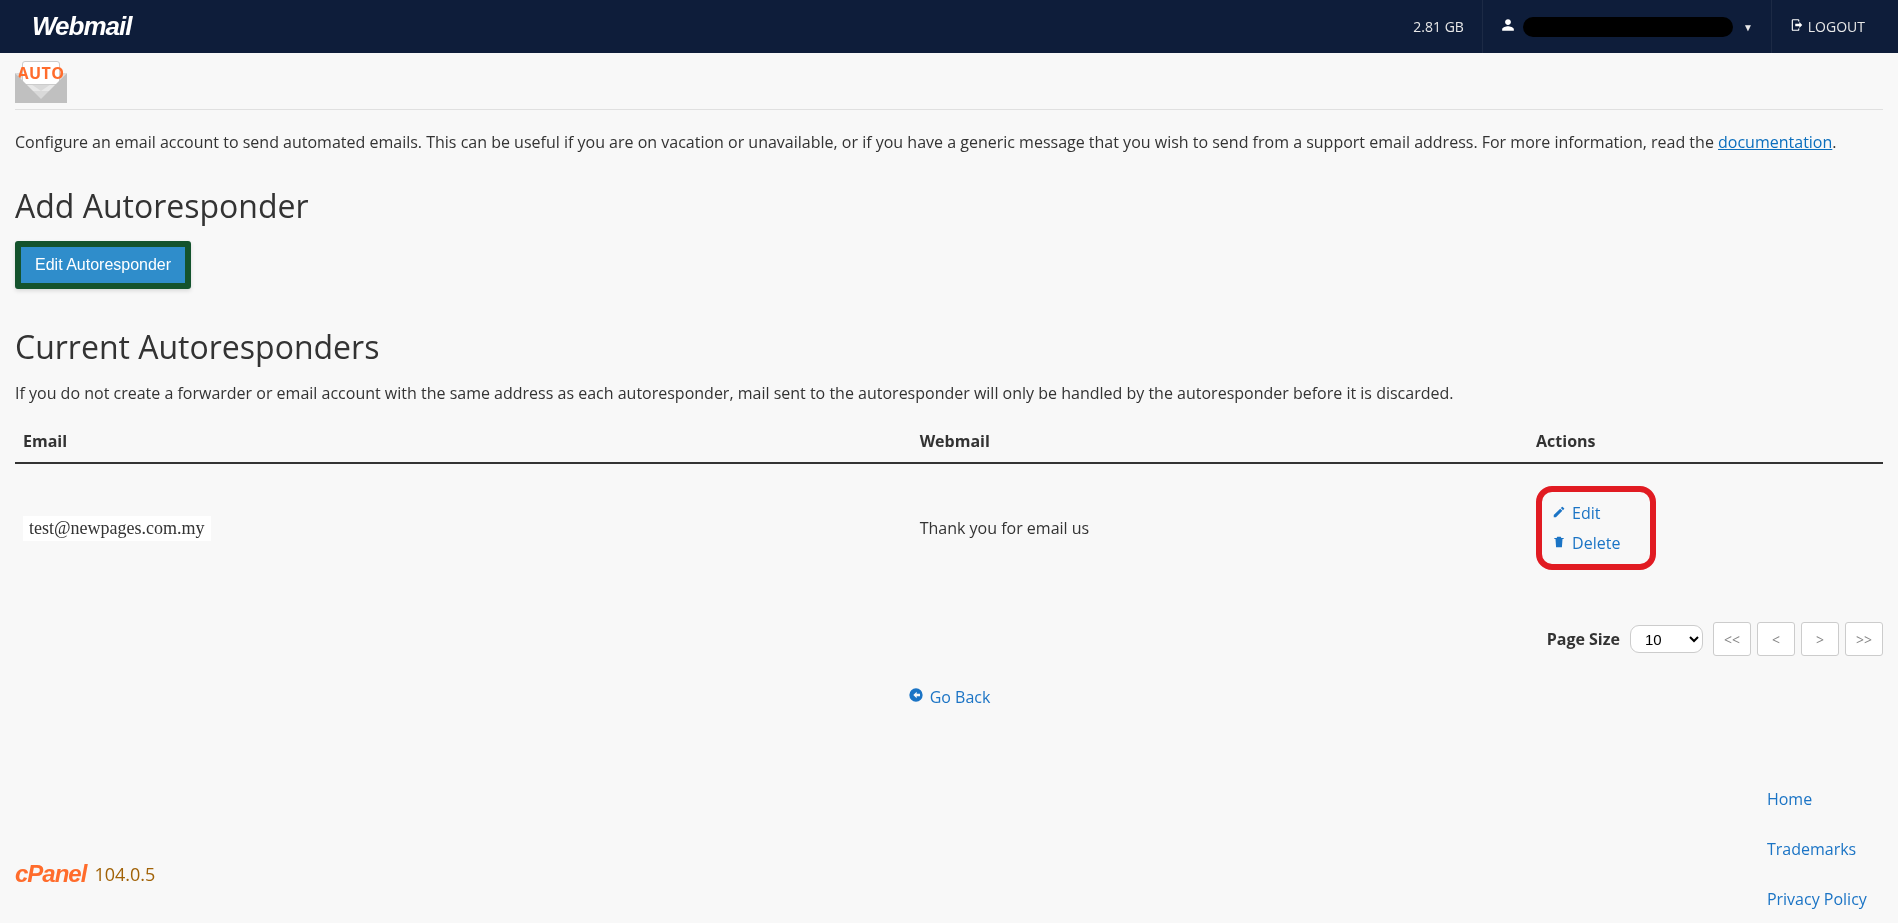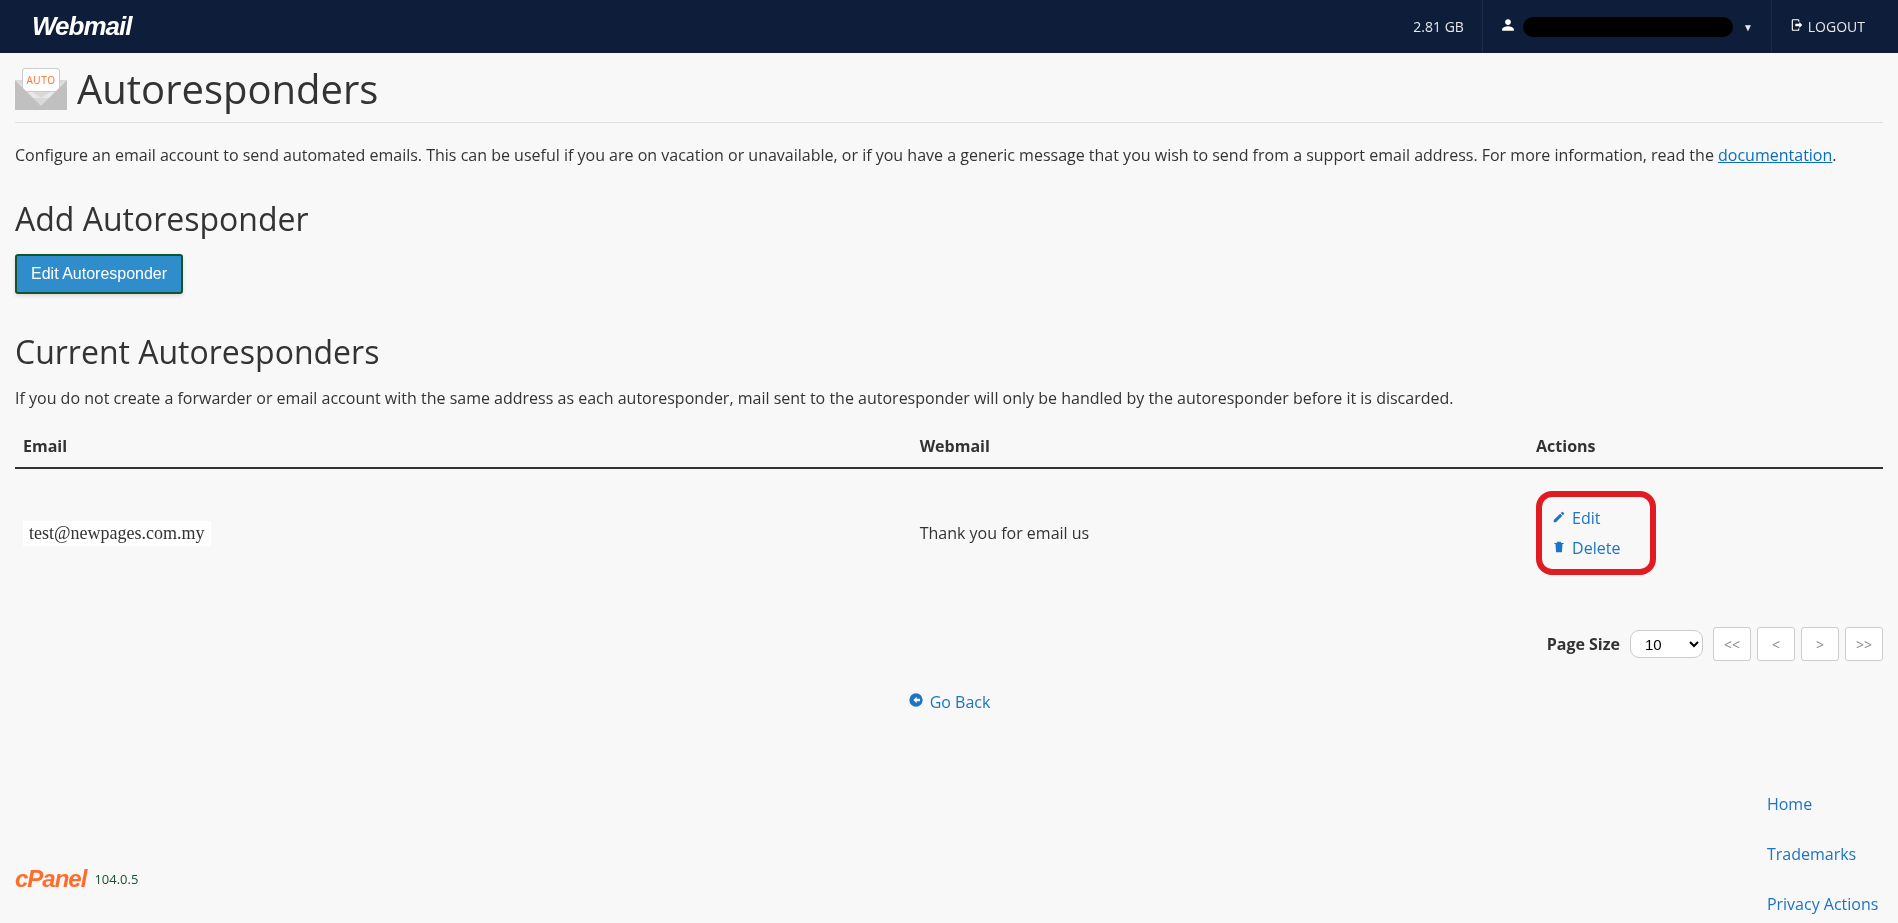--- a/index.html
+++ b/index.html
@@ -20,33 +20,33 @@
 .page-title-row { display: flex; align-items: center; padding: 8px 0 6px; border-bottom: 1px solid #e0e0e0; margin-bottom: 20px; }
 .page-title-row .auto-icon { margin-right: 10px; }
 .page-title { font-size: 40px; font-weight: 400; color: #333; }
 
 .auto-icon-wrap { width: 52px; height: 42px; position: relative; }
 .env-back { position: absolute; left: 0; bottom: 0; width: 52px; height: 30px; background: #d9d9d9; border-radius: 2px 2px 4px 4px; }
 .env-back::before, .env-back::after { content:""; position: absolute; top:0; width:0; height:0; border-bottom:18px solid #e8e8e8; }
 .env-back::before { left:0; border-right:26px solid transparent; }
 .env-back::after { right:0; border-left:26px solid transparent; }
 .env-sheet { position: absolute; left: 7px; top: 0; width: 38px; height: 24px; background: #fff; border-radius: 3px; border:1px solid #ccc; display:flex; align-items:center; justify-content:center; }
-.env-sheet span { color:#ff6c2c; font-weight:400; font-size:10px; letter-spacing:0.5px; }
+.env-sheet span { color:#ff6c2c; font-weight:700; font-size:16px; letter-spacing:0.5px; }
 .env-flap { position:absolute; bottom:0; left:0; width:52px; height:30px; overflow:hidden; }
 .env-flap::before, .env-flap::after { content:""; position:absolute; bottom:0; width:0; height:0; }
 .env-flap::before { left:0; border-right:30px solid transparent; border-bottom:30px solid #c0c0c0; }
 .env-flap::after { right:0; border-left:30px solid transparent; border-bottom:30px solid #c0c0c0; }
 
 .desc { font-size: 16px; line-height: 1.5; color: #333; margin-bottom: 30px; }
 .desc a { color: #0a6ebd; text-decoration: underline; }
 
 h2.section { font-size: 32px; font-weight: 400; color: #333; margin: 0 0 14px; }
 .subdesc { font-size: 16px; margin: 6px 0 16px; }
 
-.btn { display:inline-block; background:#2f8dcb; color:#fff; border:2px solid #14532d; border-radius:3px; padding:9px 14px; font-size:16px; cursor:pointer; box-shadow: 0 2px 4px rgba(0,0,0,0.12); }
+.btn { display:inline-block; background:#2f8dcb; color:#fff; border:6px solid #14532d; border-radius:3px; padding:9px 14px; font-size:16px; cursor:pointer; box-shadow: 0 2px 4px rgba(0,0,0,0.12); }
 .btn.small { padding:7px 13px; font-size:16px; }
 
 .search-row { display:flex; align-items:center; gap:8px; margin-bottom: 14px; }
 .search-input { width: 150px; height: 36px; border:1px solid #ccc; border-radius:3px; padding: 0 10px; font-size:16px; background:#fff; }
 
 table.list { width:100%; border-collapse: collapse; }
 table.list th { text-align:left; font-weight:700; font-size:16px; padding: 10px 8px 10px 8px; border-bottom:2px solid #333; }
 table.list td { padding: 22px 8px; vertical-align: middle; font-size:16px; }
 td.email-cell { width:48%; }
 td.email-cell span { font-family: "Times New Roman", Times, serif; font-size:18px; display:inline-block; background:#fff; padding:2px 6px; }
@@ -62,21 +62,21 @@
 .pager select { height:28px; border:1px solid #ccc; border-radius:9px; padding:0 24px 0 10px; background:#fff; font-size:15px; }
 .pager-btns { display:flex; gap:6px; }
 .pager-btn { height:34px; min-width:38px; border:1px solid #ccc; background:#fff; border-radius:3px; color:#888; font-size:14px; display:flex; align-items:center; justify-content:center; cursor:pointer; }
 
 .goback { text-align:center; margin: 30px 0; }
 .goback a { color:#1b74c5; font-size:16px; display:inline-flex; align-items:center; gap:6px; }
 .goback svg { width:16px; height:16px; fill:#1b74c5; }
 
 .footer { display:flex; align-items:center; padding: 10px 15px 30px; }
 .cp-logo { font-family: Arial, sans-serif; font-weight:900; font-style:italic; font-size:24px; color:#ff6c2c; letter-spacing:-1px; }
-.cp-ver { margin-left:8px; font-size:13px; color:#14532d; }
+.cp-ver { margin-left:8px; font-size:18px; color:#a16207; }
 .footer-links { margin-left:auto; display:flex; gap:28px;flex-direction:column; }
 .footer-links a { color:#1b74c5; font-size:16px; }
 
 #current-section { margin-top: 36px; }
 </style>
 </head>
 <body>
 
 <div class="topbar">
   <div class="brand">Webmail</div>
@@ -107,21 +107,20 @@
 
   
   <div class="page-title-row">
     <div class="auto-icon auto-icon-wrap">
       <div class="env-back"></div>
       <div class="env-sheet">
           <span>AUTO</span>
         </div>
       <div class="env-flap"></div>
     </div>
-    <h1 class="page-title">Autoresponders</h1>
   </div>
 
   <p class="desc">
     <span>Configure an email account to send automated emails. This can be useful if you are on vacation or unavailable, or if you have a generic message that you wish to send from a support email address. For more information, read the </span><a href="#">documentation</a><span>.</span>
   </p>
 
   
   <h2 class="section">Add Autoresponder</h2>
   <button class="btn">Edit Autoresponder</button>
 
@@ -190,16 +189,16 @@
   </div>
 
 </div>
 
 <div class="footer">
   <span class="cp-logo">cPanel</span>
   <span class="cp-ver">104.0.5</span>
   <div class="footer-links">
     <a href="#">Home</a>
     <a href="#">Trademarks</a>
-    <a href="#">Privacy Actions</a>
+    <a href="#">Privacy Policy</a>
     <a href="#">Documentation</a>
   </div>
 </div>
 
 </body></html>

